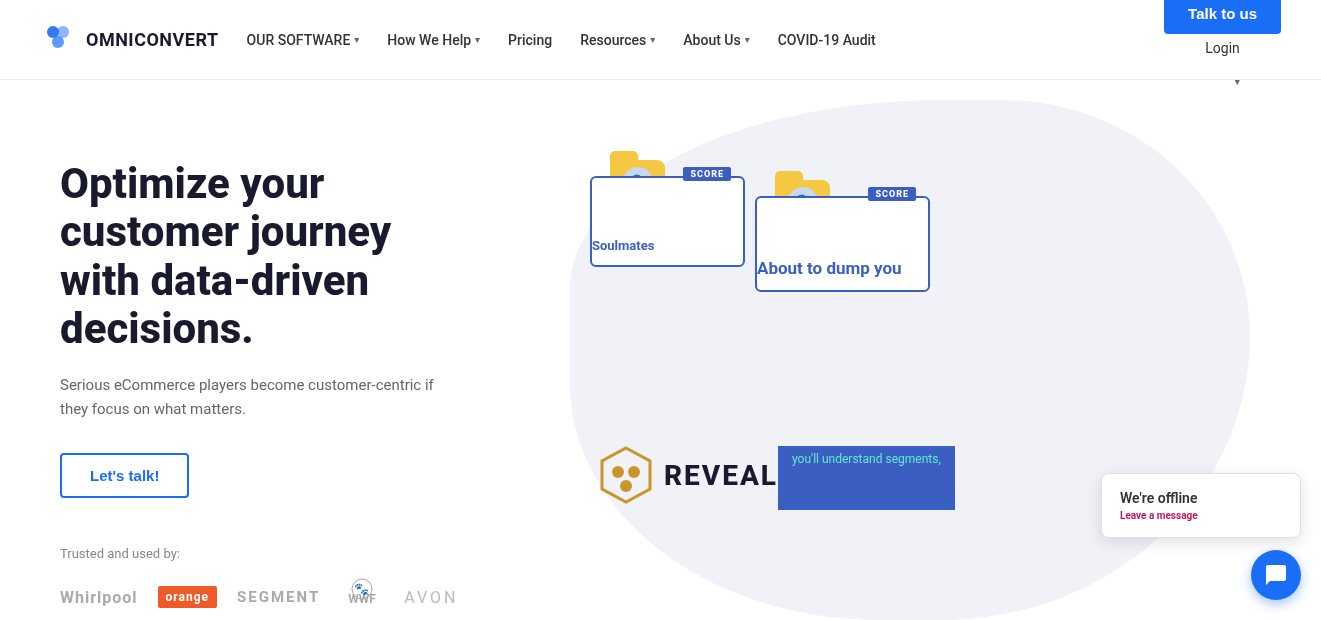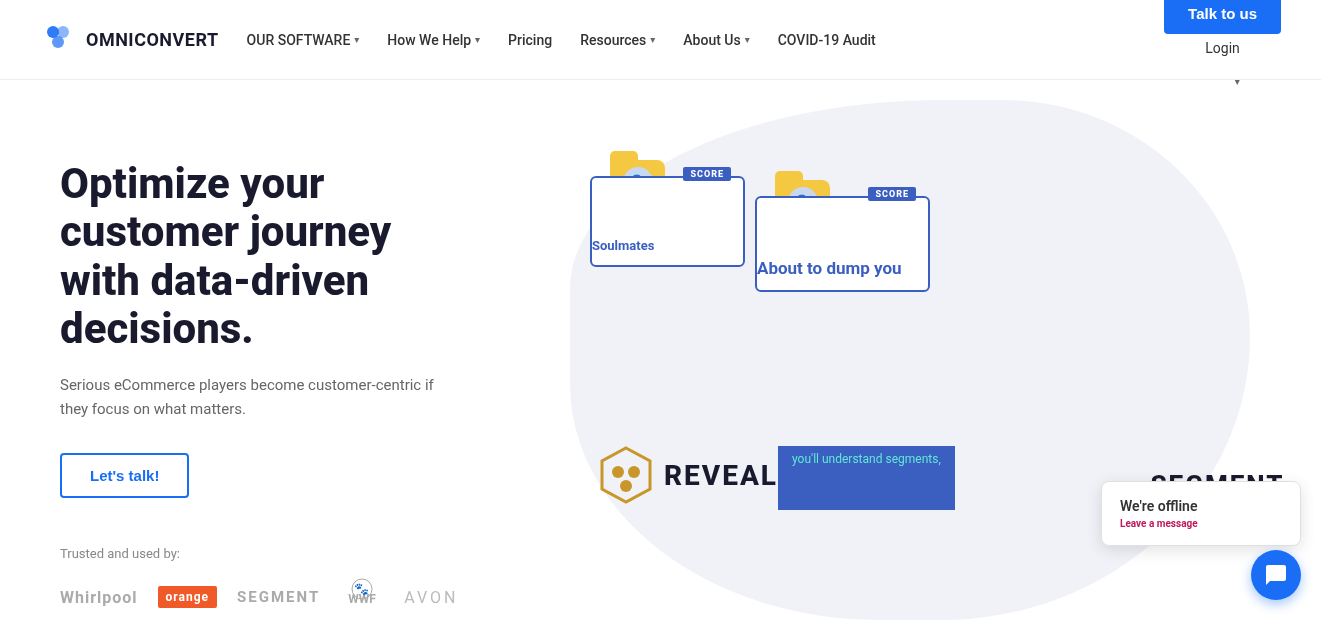--- a/index.html
+++ b/index.html
@@ -184,21 +184,21 @@
 
     
     .chat-widget {
       position: fixed;
       bottom: 20px;
       right: 20px;
       z-index: 100;
       display: flex;
       flex-direction: column;
       align-items: flex-end;
-      gap: 4px;
+      gap: 12px;
     }
     .chat-popup {
       background: #fff;
       border: 1px solid #e0e0e0;
       border-radius: 8px;
       padding: 16px 18px;
       box-shadow: 0 4px 16px rgba(0,0,0,0.12);
       min-width: 200px;
     }
     .chat-popup-title {

